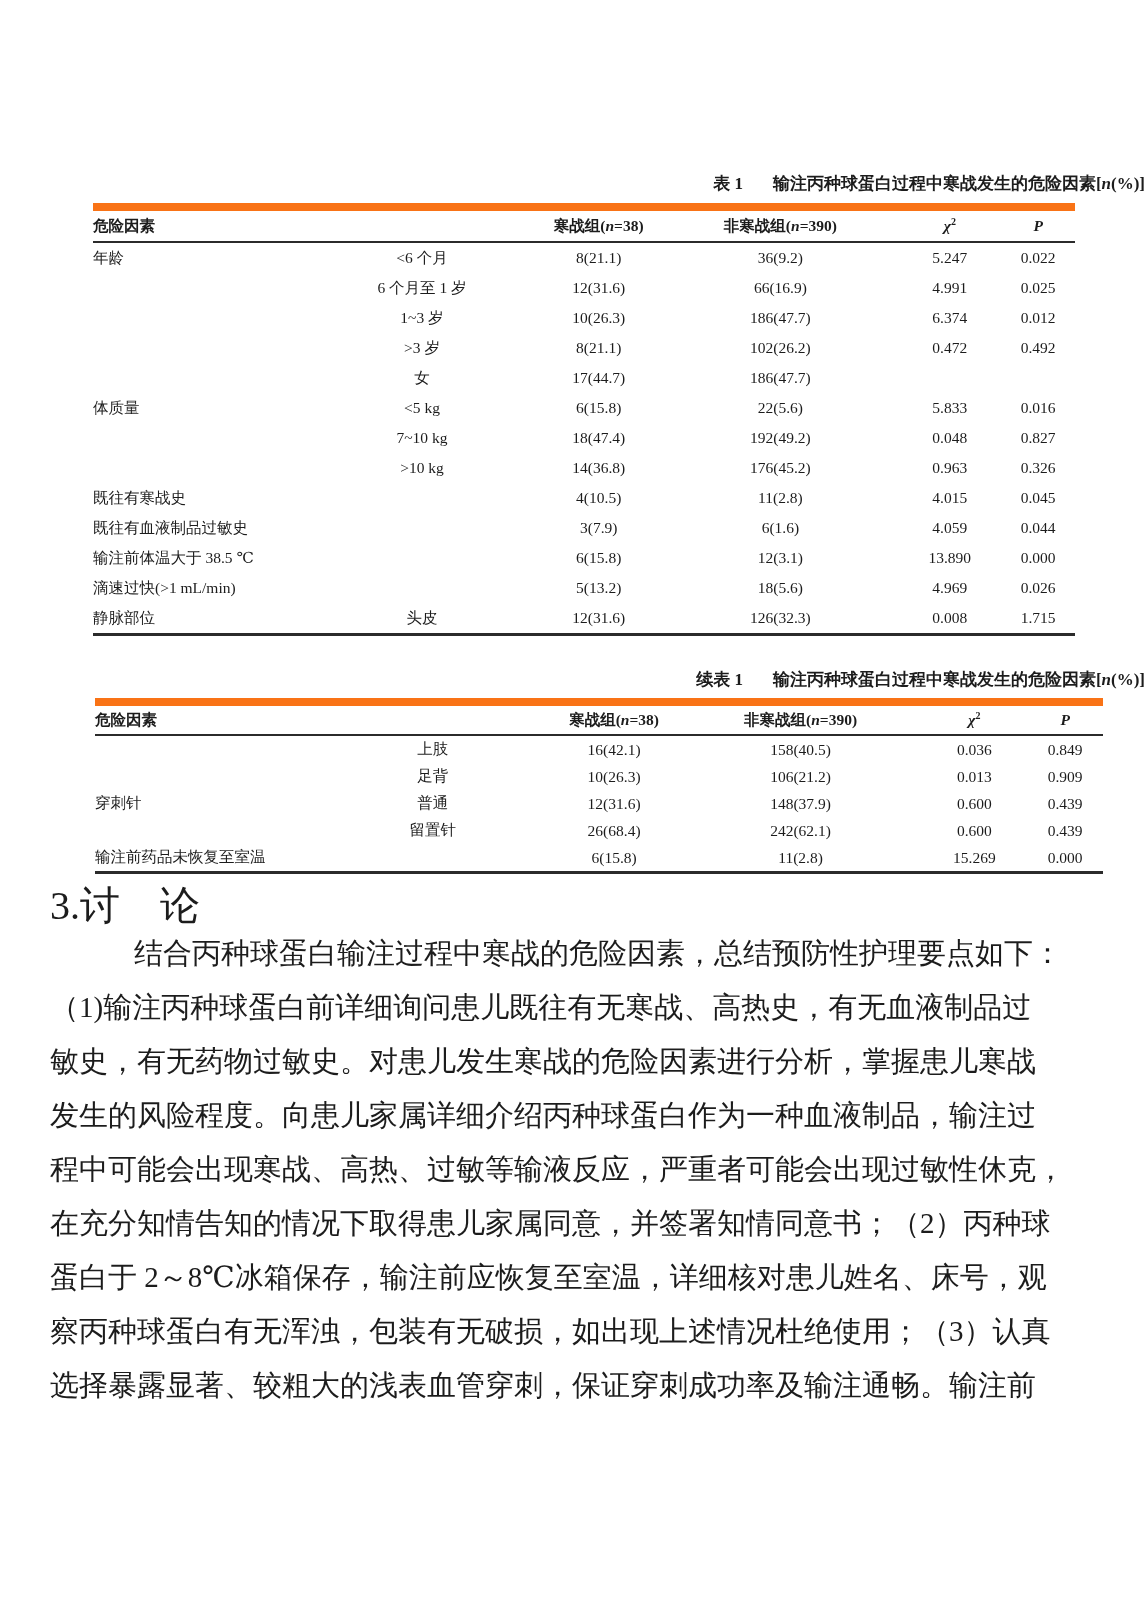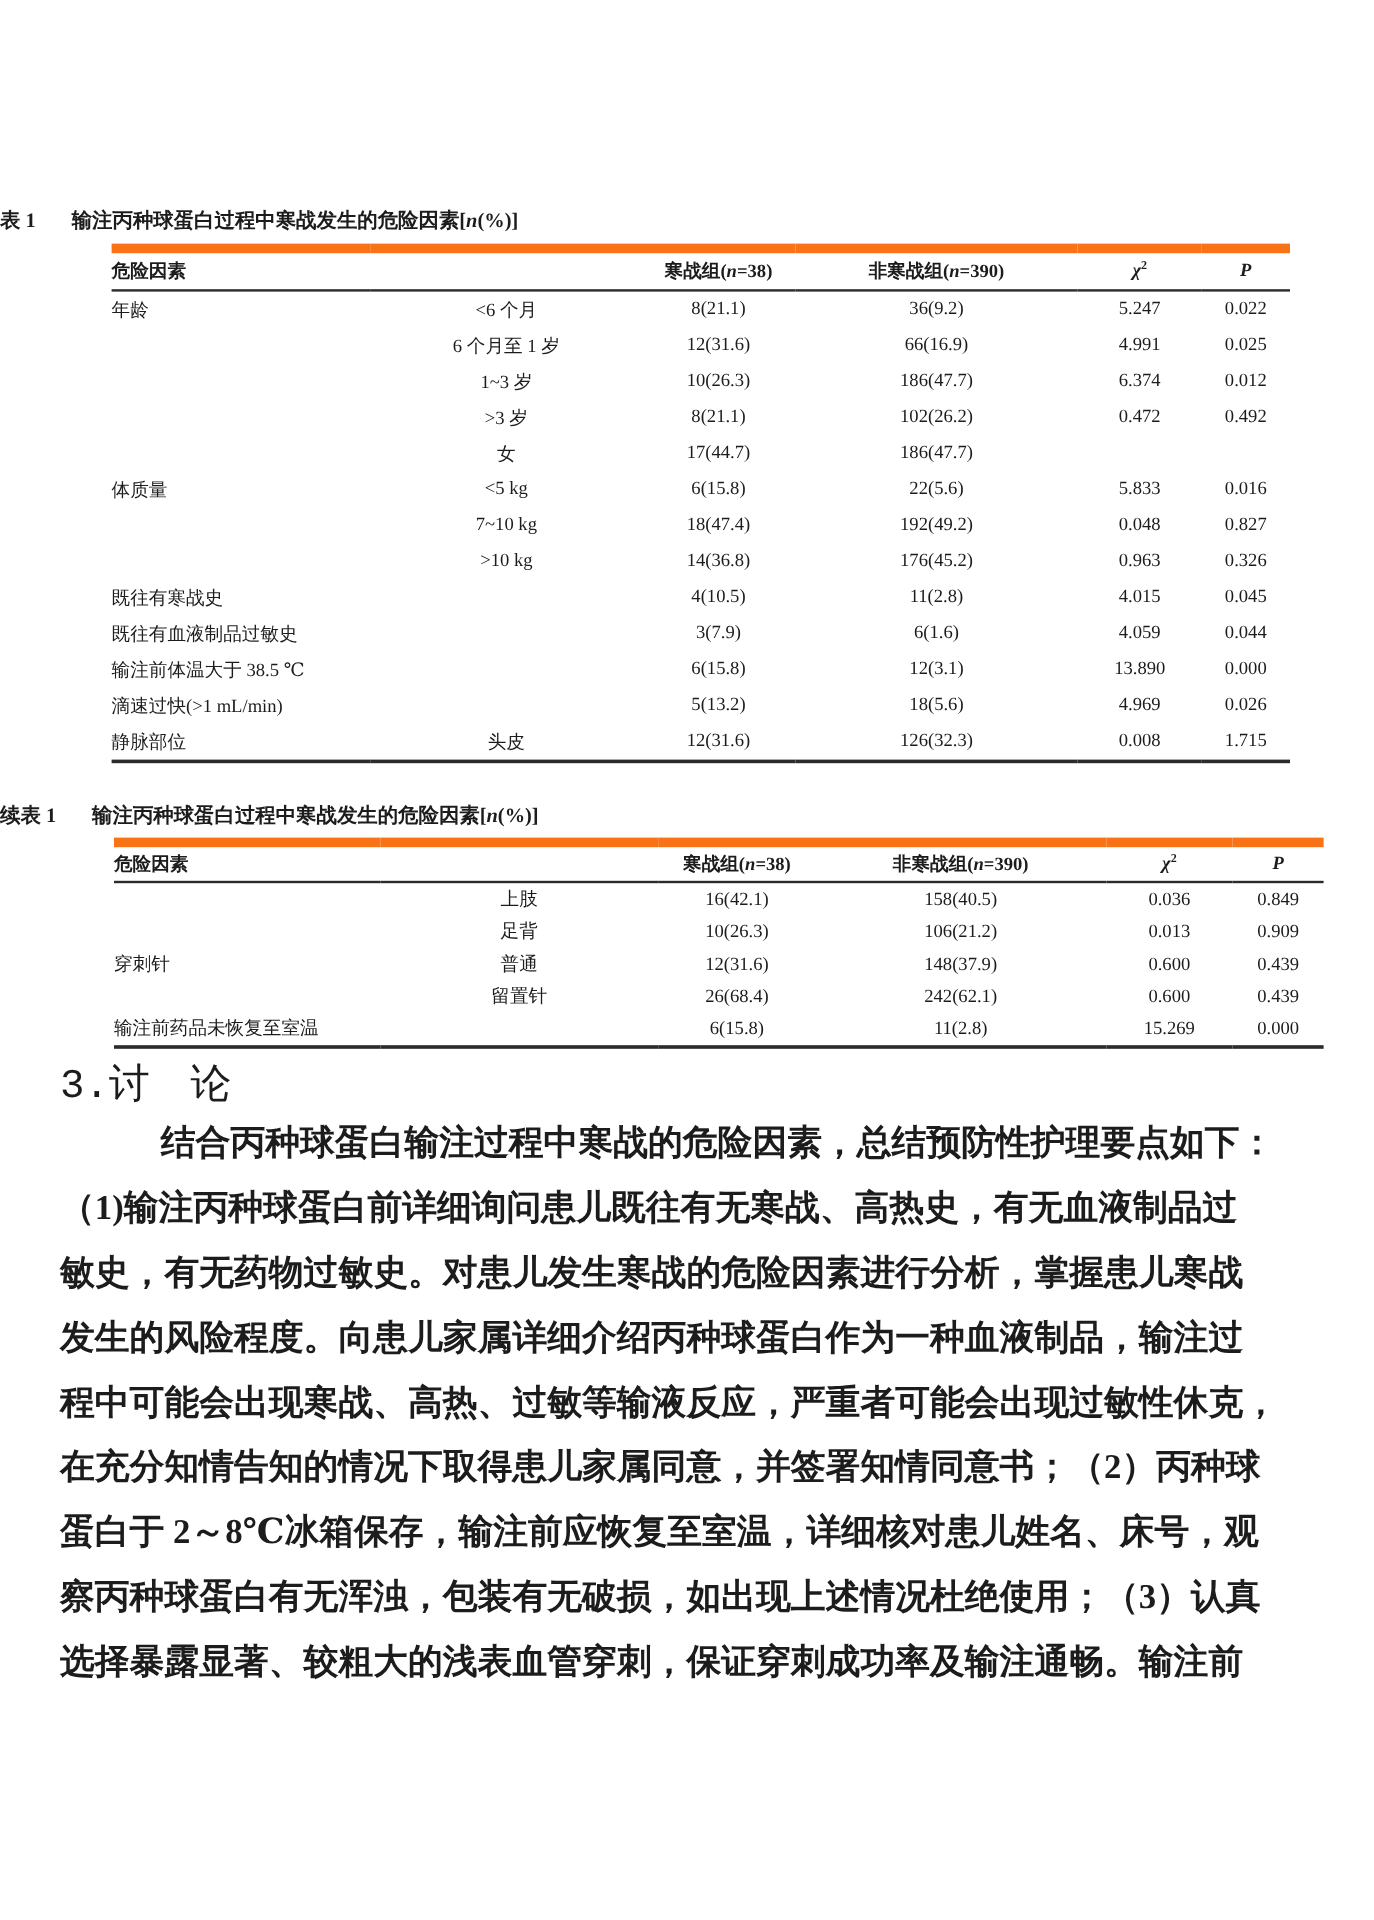--- a/index.html
+++ b/index.html
@@ -7,21 +7,21 @@
     position:relative;
     width:1145px; height:1600px;
     margin:0 auto;
     background:#ffffff;
     overflow:hidden;
     font-family:"Liberation Serif","DejaVu Serif",serif;
     color:#1c1c1c;
   }
   
   .tbl-caption {
-    text-align:left;
+    text-align:right;
     font-weight:bold;
     font-size:17px;
     line-height:24px;
     height:24px;
     white-space:nowrap;
   }
   .tbl-caption .cap-label { margin-right:30px; }
   .tbl-caption i { font-weight:bold; }
   #caption1 { margin-top:172px; }
   #caption2 { margin-top:32px; }
@@ -44,32 +44,30 @@
   .tbl-wrap2 th { height:28px; }
   .tbl-wrap2 td { height:27px; }
   .col-factor { text-align:left; }
   .col-sub, .col-chill, .col-non, .col-chi, .col-p { text-align:center; }
   th .hdr-i { font-style:italic; }
   th sup { font-size:10px; }
 
   
   .sec-heading {
     margin:12px 50px 0 50px;
-    font-size:34px;
+    font-size:40px;
     line-height:40px;
     font-weight:normal;
-    font-family:Liberation Mono, monospace;
   }
   .body-text { margin:0 50px; }
   .body-line {
     font-size:29px;
     line-height:54px;
     white-space:nowrap;
     letter-spacing:0;
-    font-weight:bold;
   }
   .body-line.indent { text-indent:84px; }
 </style>
 </head>
 <body>
 
 <div class="page">
 
   <div class="tbl-caption" id="caption1">
     <span class="cap-label">表 1</span><span>输注丙种球蛋白过程中寒战发生的危险因素[</span><i>n</i><span>(%)]</span>

